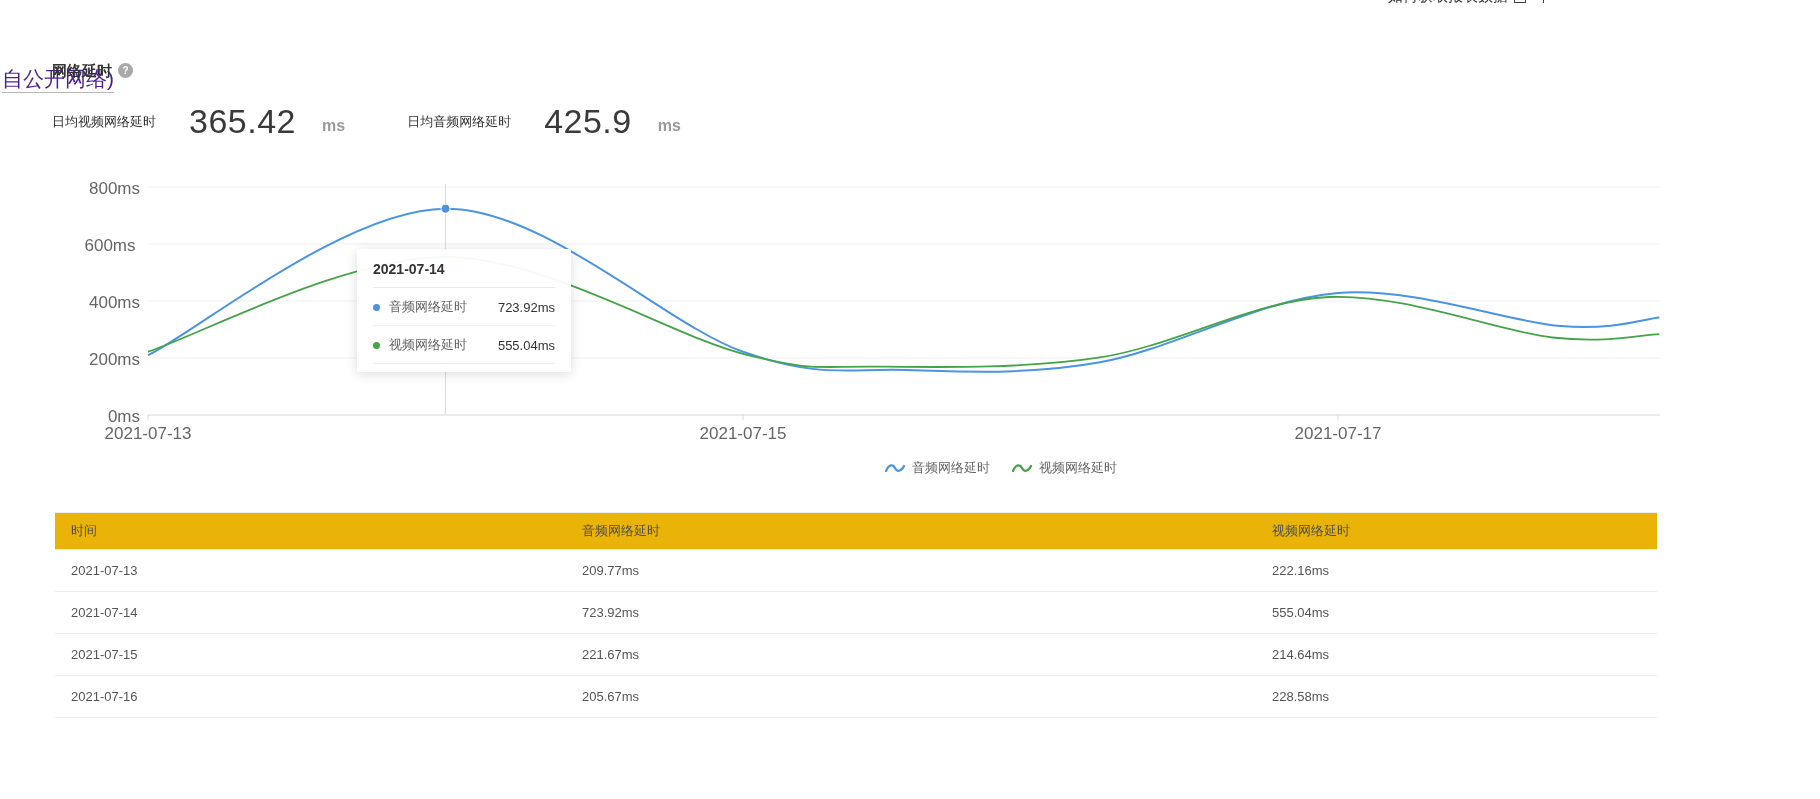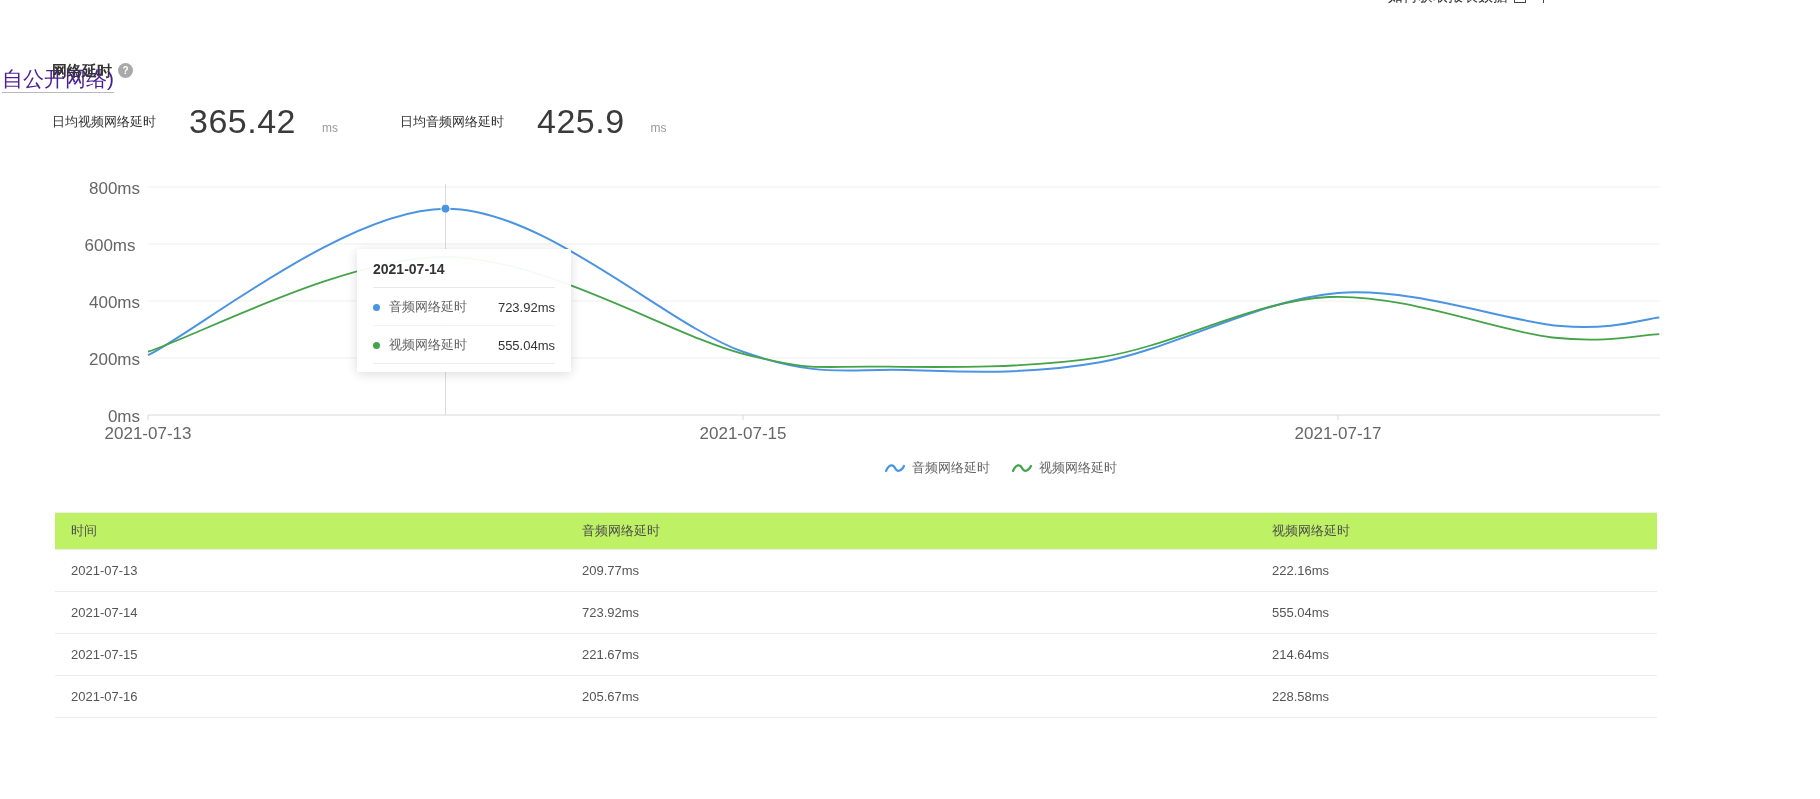--- a/index.html
+++ b/index.html
@@ -20,21 +20,21 @@
   .help-icon{position:absolute;top:63px;left:118px;width:15px;height:15px;border-radius:50%;
     background:#a9a9a9;color:#fff;font-size:10px;font-weight:bold;display:flex;
     align-items:center;justify-content:center;cursor:pointer;}
 
   
   .stats{position:absolute;top:104px;left:52px;display:flex;align-items:flex-end;gap:14px;}
   .stat{display:flex;align-items:flex-end;gap:21px;}
   .stat + .stat{margin-left:48px;}
   .stat .lbl{font-size:13px;color:#333;margin-bottom:7px;}
   .stat .val{font-size:34px;font-weight:400;color:#3a3a3a;line-height:1;margin-left:12px;letter-spacing:.5px;}
-  .stat .unit{font-size:12px;color:#9a9a9a;margin-left:5px;margin-bottom:3px;}
+  .stat .unit{font-size:16px;color:#9a9a9a;margin-left:5px;margin-bottom:3px;font-weight:bold;}
 
   
   #chart-svg{position:absolute;left:0;top:0;}
   .axis-label{position:absolute;font-size:17px;color:#666;}
   .y-label{width:60px;text-align:right;}
   .x-label{width:120px;text-align:center;}
 
   
   .legend{position:absolute;left:885px;top:459px;display:flex;gap:22px;align-items:center;}
   .legend-item{display:flex;align-items:center;gap:7px;cursor:pointer;}
@@ -48,21 +48,21 @@
     border-bottom:1px solid #e9e9e9;}
   .tt-row{display:flex;align-items:center;padding:10px 0 9px;border-bottom:1px solid #f2f2f2;}
   .tt-dot{width:7px;height:7px;border-radius:50%;flex:0 0 auto;margin-right:9px;}
   .tt-label{font-size:13px;color:#666;}
   .tt-val{font-size:13px;color:#333;margin-left:auto;}
 
   
   .data-table{position:absolute;left:55px;top:512px;width:1602px;font-size:13px;}
   .tr{display:grid;grid-template-columns:511px 690px auto;align-items:center;}
   .tr > div{padding-left:16px;}
-  .thead{height:36px;background:#bef264;color:#4f4f4f;border-top:1px solid #eee;}
+  .thead{height:36px;background:#eab308;color:#4f4f4f;border-top:1px solid #eee;}
   .trow{height:41px;color:#555;border-top:1px solid #ececec;}
   .data-table{border-bottom:1px solid #ececec;}
 </style>
 </head>
 <body>
 
 <div id="canvas">
 
   <div class="clipped-link">
     <span>如何获取报表数据</span>

